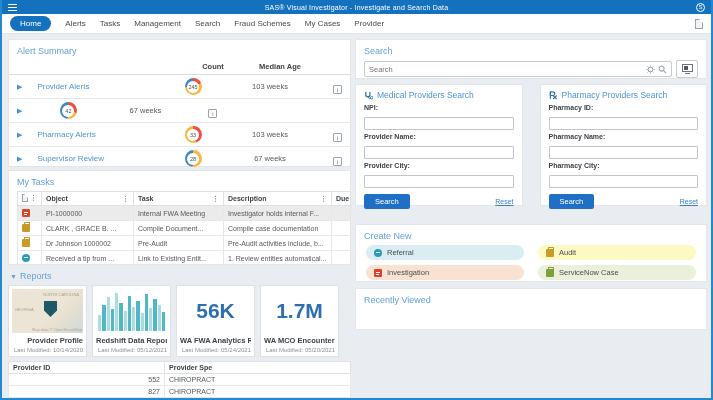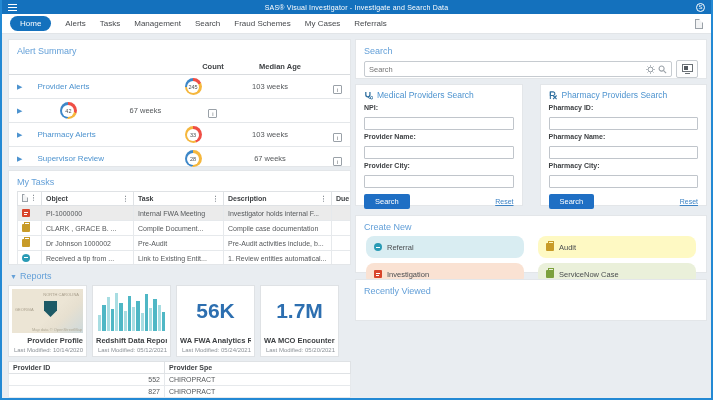--- a/index.html
+++ b/index.html
@@ -87,32 +87,32 @@
   .pt-num{ text-align:right; }
 
   
   .search-card{ height:40px; margin-bottom:5px; }
   .search-row{ display:flex; align-items:center; gap:4px; padding:0 8px; }
   .search-box{ flex:1; height:16px; border:1px solid #c6cbd0; border-radius:2px; display:flex; align-items:center; padding:0 4px; background:#fff;}
   .search-box input{ flex:1; border:none; outline:none; font-size:7.5px; color:#55585b; font-family:inherit; background:transparent;}
   .sb-ic{ width:9px; height:9px; margin-left:3px; flex:none; cursor:pointer;}
   .adv-btn{ width:22px; height:18px; border:1px solid #c6cbd0; border-radius:2px; background:#fdfdfd; display:flex; align-items:center; justify-content:center; cursor:pointer;}
 
-  .forms-row{ display:flex; gap:17px; margin-bottom:9px;align-items:flex-end; }
+  .forms-row{ display:flex; gap:17px; margin-bottom:18px;align-items:flex-end; }
   .form-card{ flex:1; height:122px; padding:5px 8px; }
   .form-title{ color:#4d93cf; font-size:8.5px; margin-bottom:4px; display:flex; align-items:center; gap:4px;}
   .fld label{ display:block; font-size:7px; font-weight:bold; color:#3e4144; margin:3px 0 1px;}
   .fld input{ width:100%; height:13px; border:1px solid #c0c5cb; border-radius:1px; font-size:7px; padding:0 3px; font-family:inherit;}
   .form-foot{ display:flex; justify-content:space-between; align-items:center; margin-top:6px;}
   .btn-primary{ background:#1f6fc4; color:#fff; border:none; font-size:7.5px; padding:3px 11px; border-radius:2px; cursor:pointer; font-family:inherit;}
   .link{ color:#3b82c4; font-size:7px; text-decoration:underline; cursor:pointer;}
 
   .create-card{ height:58px; margin-bottom:6px; }
   .pill-grid{ display:grid; grid-template-columns:1fr 1fr; gap:5px 14px; padding:0 10px;}
-  .pill{ height:22px; border-radius:8px; display:flex; align-items:center; gap:5px; padding:0 8px; font-size:7.5px; color:#4a4d50; cursor:pointer;}
+  .pill{ height:15px; border-radius:8px; display:flex; align-items:center; gap:5px; padding:0 8px; font-size:7.5px; color:#4a4d50; cursor:pointer;}
   .pill-referral{ background:#d9edf2; }
   .pill-audit{ background:#fef9c3; }
   .pill-investigation{ background:#fae2d3; }
   .pill-servicenow{ background:#eaf0da; }
 
   .recent-card{ height:42px; }
   .recent-empty{ font-size:7.5px; color:#55585b; padding:0 8px; }
 
   svg{ display:block; }
 </style>
@@ -132,21 +132,21 @@
   </div>
 
   <div class="navbar">
     <span class="nav-tab active">Home</span>
     <span class="nav-tab">Alerts</span>
     <span class="nav-tab">Tasks</span>
     <span class="nav-tab">Management</span>
     <span class="nav-tab">Search</span>
     <span class="nav-tab">Fraud Schemes</span>
     <span class="nav-tab">My Cases</span>
-    <span class="nav-tab">Referrals</span>
+    <span class="nav-tab">Provider</span>
     <span class="nav-spacer"></span>
     <span class="doc-icon"></span>
   </div>
 
   <div class="content">
 
     <div class="col-left">
 
       <div class="card alert-card">
         <div class="panel-title">Alert Summary</div>

